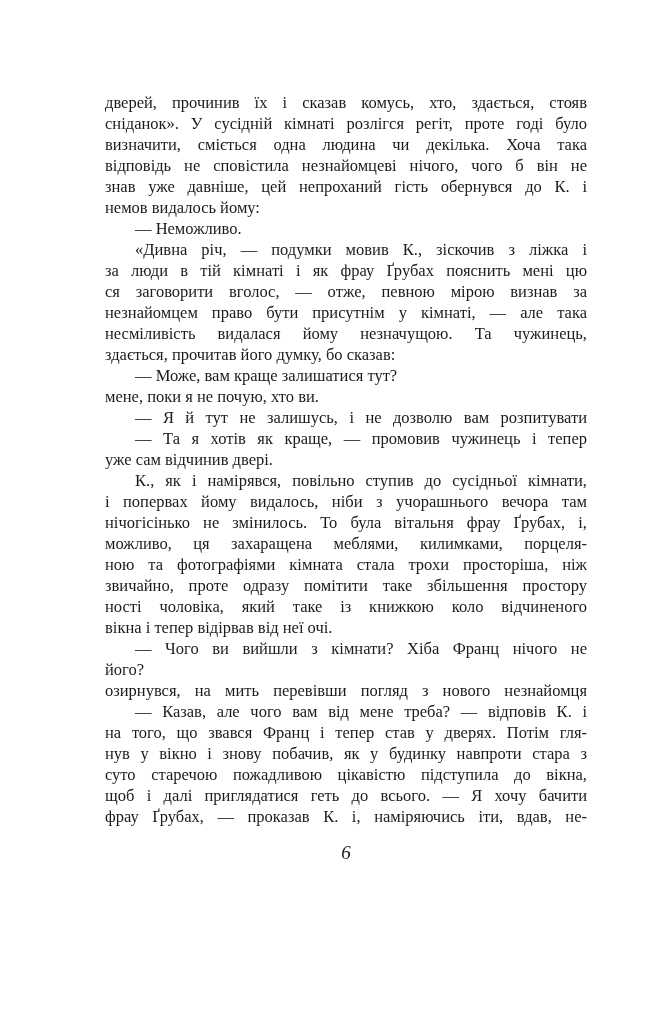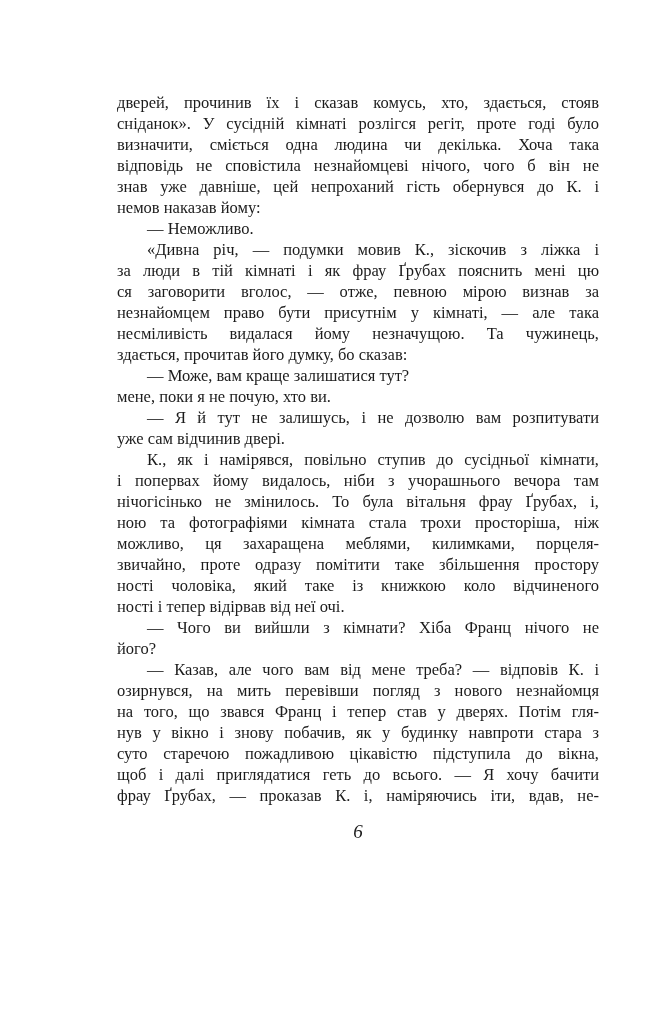--- a/index.html
+++ b/index.html
@@ -12,21 +12,21 @@
     width: 658px;
     height: 1024px;
     background: #ffffff;
     margin: 0 auto;
     overflow: hidden;
     font-family: "Liberation Serif", "DejaVu Serif", serif;
     color: #1b1b1b;
   }
   .text-block {
     position: absolute;
-    left: 117px;
+    left: 105px;
     top: 92px;
     width: 482px;
     font-size: 16.5px;
     line-height: 21px;
   }
   .line {
     text-align: justify;
     text-align-last: justify;
     white-space: normal;
   }
@@ -48,44 +48,45 @@
 <body>
 
 <div class="page">
   <div class="text-block" id="text-block">
 
   <div class="line">дверей, прочинив їх і сказав комусь, хто, здається, стояв</div>
       <div class="line">сніданок». У сусідній кімнаті розлігся регіт, проте годі було</div>
       <div class="line">визначити, сміється одна людина чи декілька. Хоча така</div>
       <div class="line">відповідь не сповістила незнайомцеві нічого, чого б він не</div>
       <div class="line">знав уже давніше, цей непроханий гість обернувся до К. і</div>
-      <div class="line para-end">немов наказав йому:</div>
+      <div class="line para-end">немов видалось йому:</div>
       <div class="line indent para-end">— Неможливо.</div>
       <div class="line indent">«Дивна річ, — подумки мовив К., зіскочив з ліжка і</div>
       <div class="line">за люди в тій кімнаті і як фрау Ґрубах пояснить мені цю</div>
       <div class="line">ся заговорити вголос, — отже, певною мірою визнав за</div>
       <div class="line">незнайомцем право бути присутнім у кімнаті, — але така</div>
       <div class="line">несміливість видалася йому незначущою. Та чужинець,</div>
       <div class="line para-end">здається, прочитав його думку, бо сказав:</div>
       <div class="line indent para-end">— Може, вам краще залишатися тут?</div>
       <div class="line para-end">мене, поки я не почую, хто ви.</div>
       <div class="line indent">— Я й тут не залишусь, і не дозволю вам розпитувати</div>
+      <div class="line indent">— Та я хотів як краще, — промовив чужинець і тепер</div>
       <div class="line para-end">уже сам відчинив двері.</div>
       <div class="line indent">К., як і намірявся, повільно ступив до сусідньої кімнати,</div>
       <div class="line">і попервах йому видалось, ніби з учорашнього вечора там</div>
       <div class="line">нічогісінько не змінилось. То була вітальня фрау Ґрубах, і,</div>
+      <div class="line">можливо, ця захаращена меблями, килимками, порцеля-</div>
       <div class="line">ною та фотографіями кімната стала трохи просторіша, ніж</div>
-      <div class="line">можливо, ця захаращена меблями, килимками, порцеля-</div>
       <div class="line">звичайно, проте одразу помітити таке збільшення простору</div>
       <div class="line">ності чоловіка, який таке із книжкою коло відчиненого</div>
-      <div class="line para-end">ності і тепер відірвав від неї очі.</div>
+      <div class="line para-end">вікна і тепер відірвав від неї очі.</div>
       <div class="line indent">— Чого ви вийшли з кімнати? Хіба Франц нічого не</div>
       <div class="line para-end">його?</div>
+      <div class="line">озирнувся, на мить перевівши погляд з нового незнайомця</div>
       <div class="line indent">— Казав, але чого вам від мене треба? — відповів К. і</div>
-      <div class="line">озирнувся, на мить перевівши погляд з нового незнайомця</div>
       <div class="line">на того, що звався Франц і тепер став у дверях. Потім гля-</div>
       <div class="line">нув у вікно і знову побачив, як у будинку навпроти стара з</div>
       <div class="line">суто старечою пожадливою цікавістю підступила до вікна,</div>
       <div class="line">щоб і далі приглядатися геть до всього. — Я хочу бачити</div>
       <div class="line">фрау Ґрубах, — проказав К. і, наміряючись іти, вдав, не-</div>
       <div class="page-number">6</div>
     </div>
 </div>
 
 </body></html>

